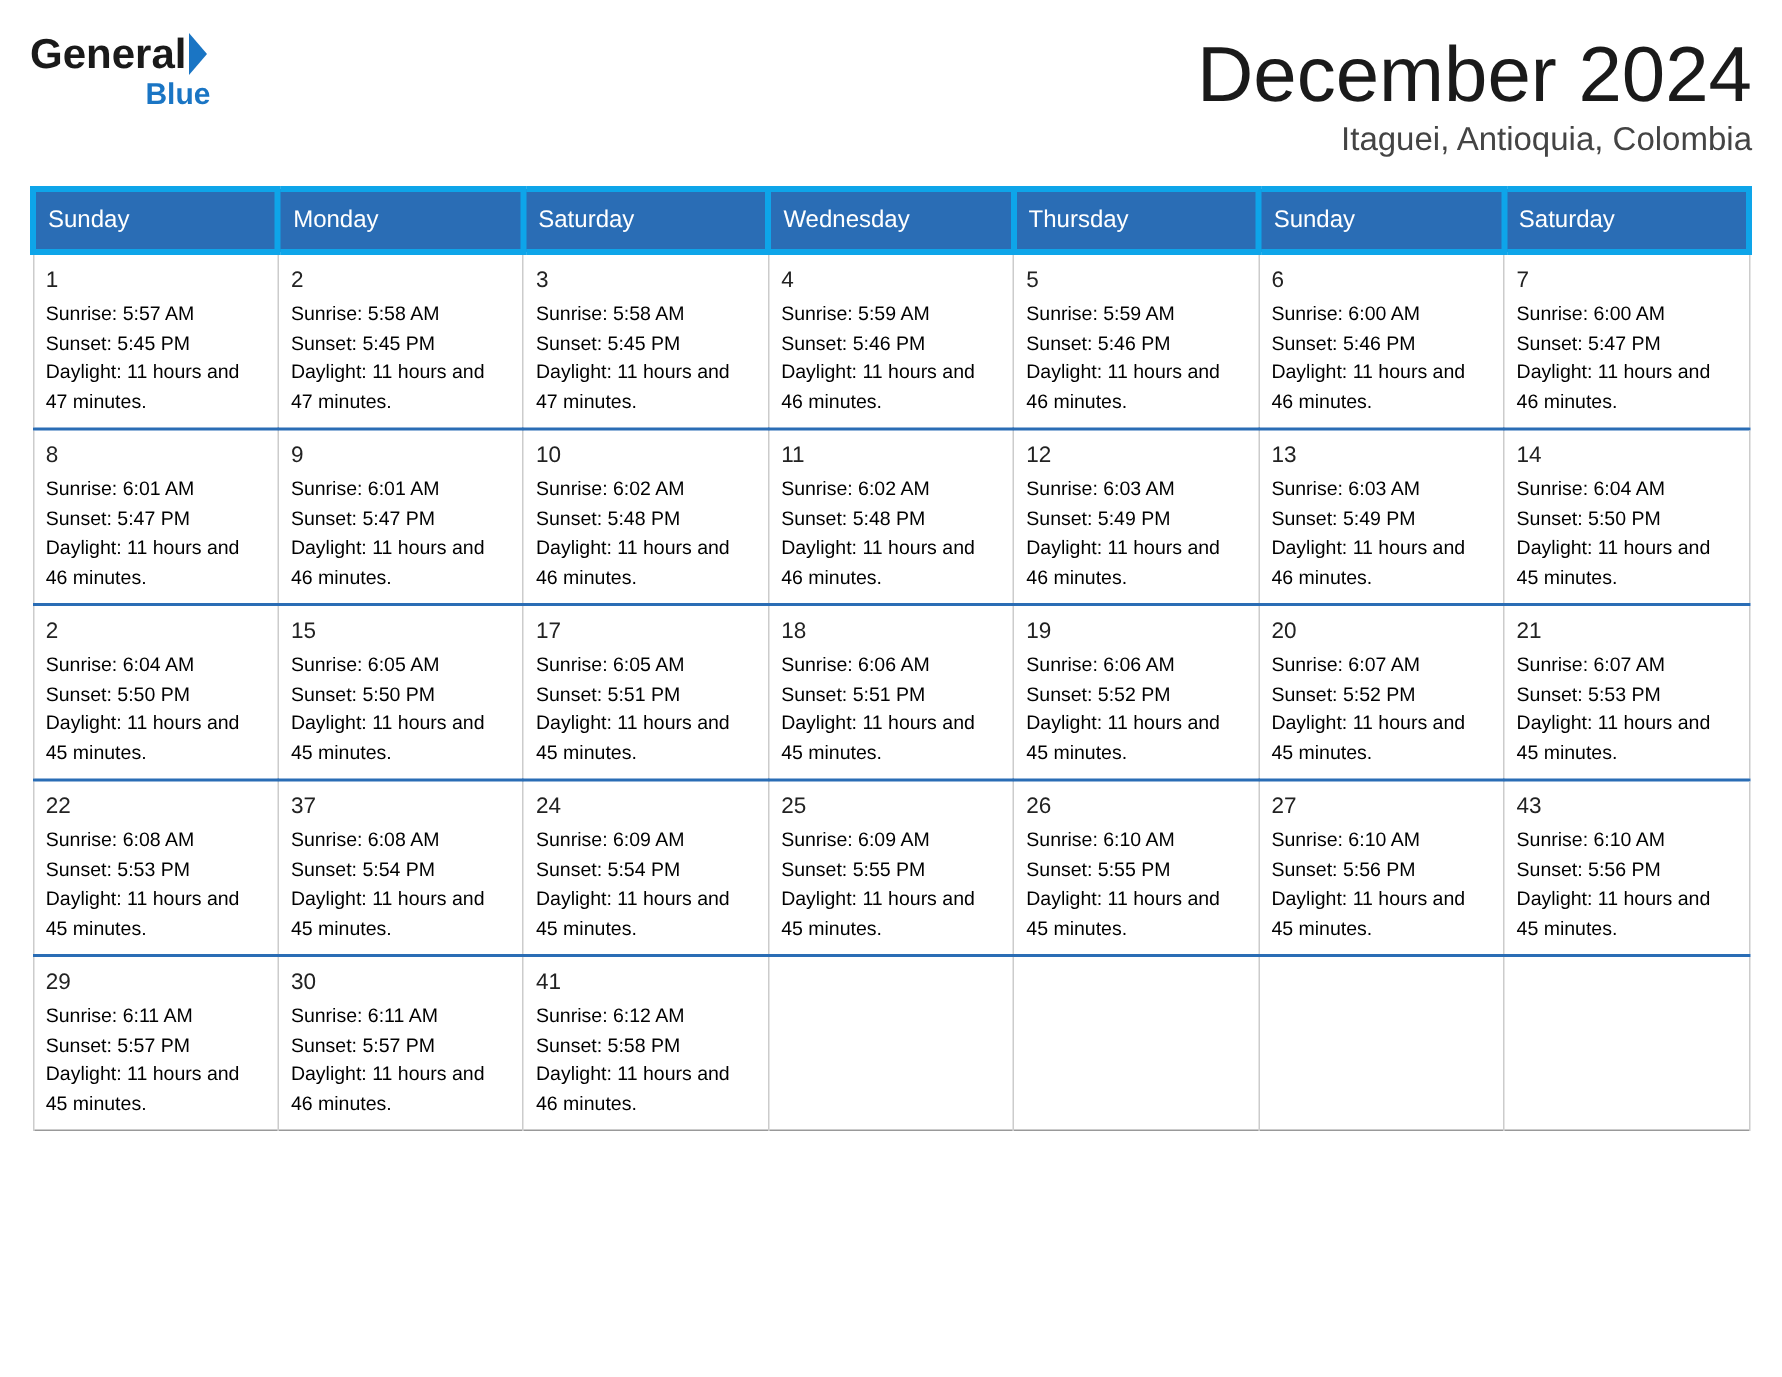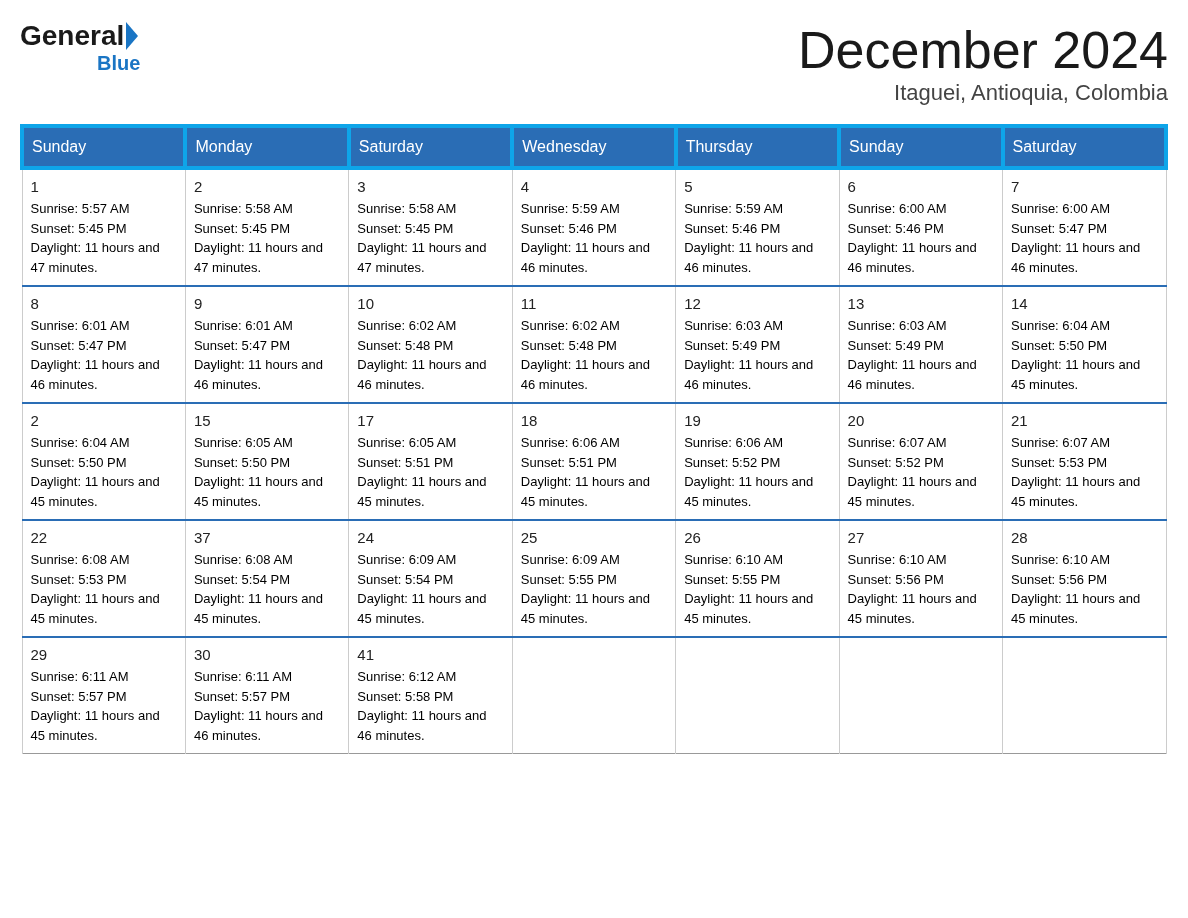--- a/index.html
+++ b/index.html
@@ -349,21 +349,21 @@
         </td>
         <td>
           <span class="day-num">27</span>
           <div class="day-info">
             Sunrise: 6:10 AM<br>
             Sunset: 5:56 PM<br>
             Daylight: 11 hours and 45 minutes.
           </div>
         </td>
         <td>
-          <span class="day-num">28</span>
+          <span class="day-num">43</span>
           <div class="day-info">
             Sunrise: 6:10 AM<br>
             Sunset: 5:56 PM<br>
             Daylight: 11 hours and 45 minutes.
           </div>
         </td>
       </tr>
       <tr>
         <td>
           <span class="day-num">29</span>

